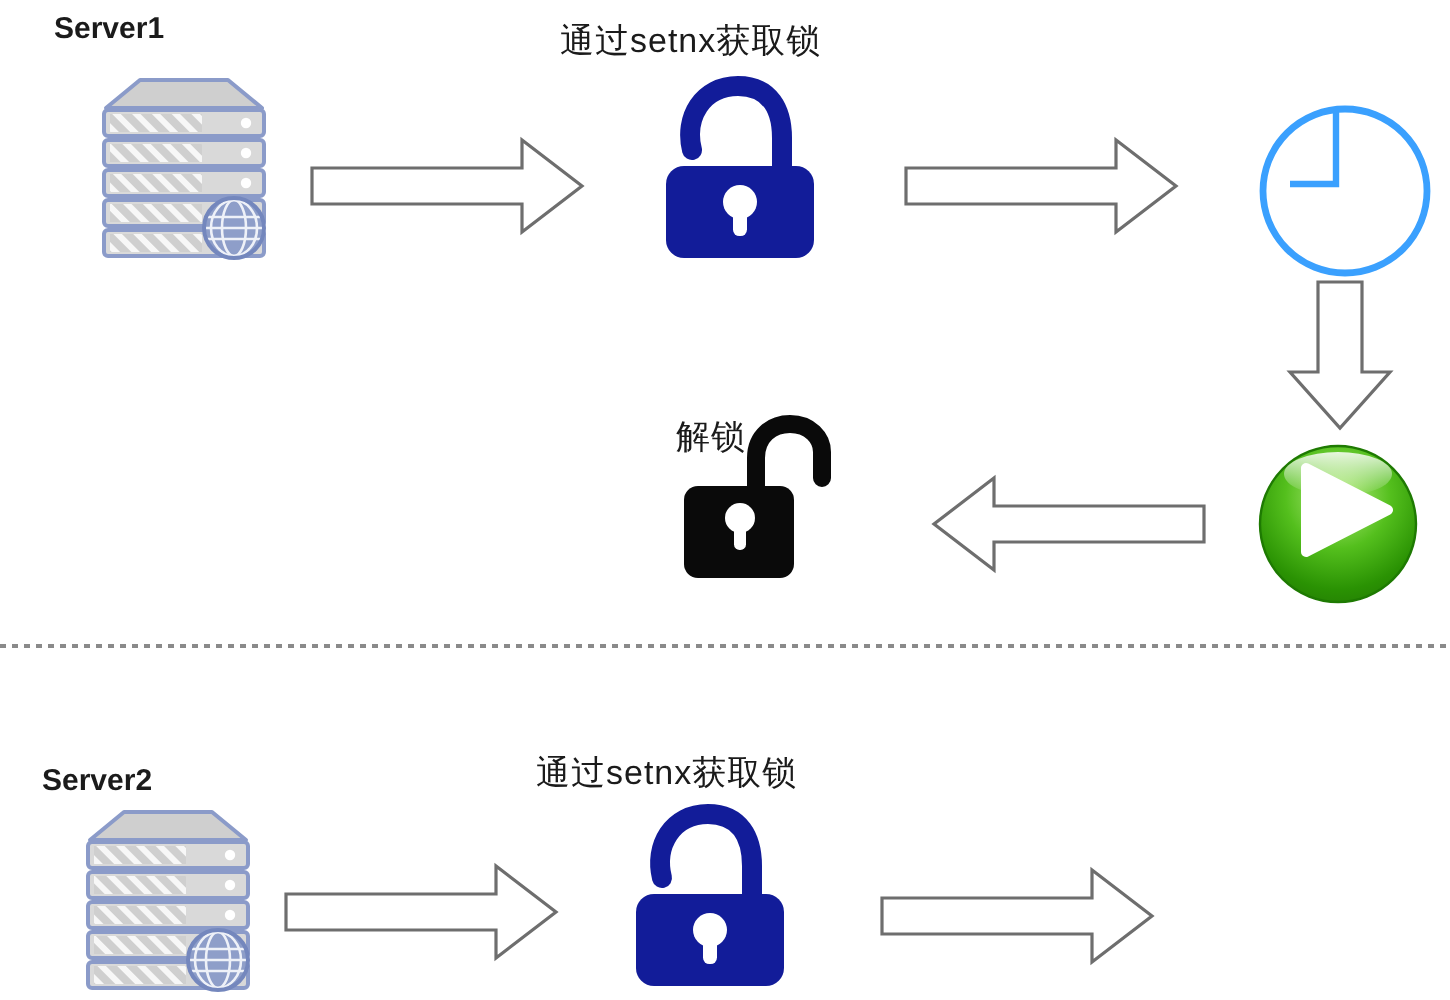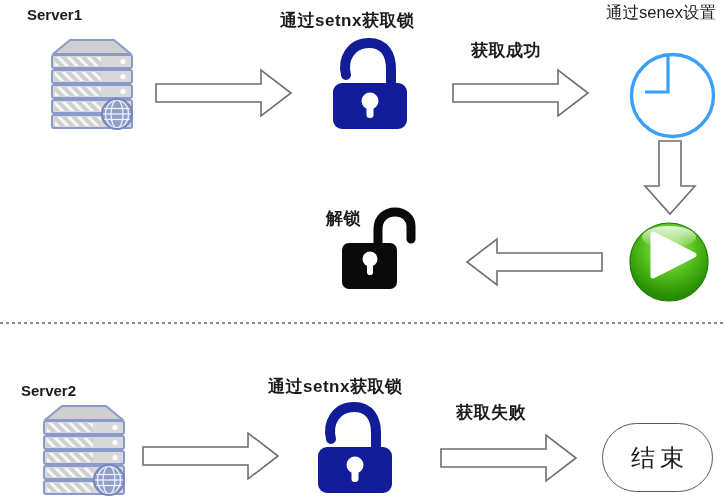--- a/index.html
+++ b/index.html
@@ -2,21 +2,21 @@
 <html style="--lock-blue: #121c99; --lock-black: #0a0a0a; --clock-blue: #3aa0fe; --arrow-stroke: #6e6e6e; --server-stroke: #8b9bc9; --server-fill: #d9d9d9; --server-top: #cfcfcf; --globe-fill: #8e9ec9; --play-light: #b9ef83; --play-mid: #54bf1d; --play-dark: #2a9203; --divider: #8a8a8a; --text: #1b1b1b;"><head>
 <meta charset="utf-8">
 <style>
   html,body{margin:0;padding:0;background:#fff;}
   .canvas{
     position:relative;width:725px;height:500px;background:#ffffff;
     font-family:"Liberation Sans", sans-serif;color:var(--text,#1b1b1b);
     overflow:hidden;
   }
   .abs{position:absolute;white-space:nowrap;}
-  .lbl{font-size:17px;font-weight:700;letter-spacing:.5px;}
+  .lbl{font-size:17px;font-weight:400;letter-spacing:.5px;}
   .lbl-sm{font-size:15px;font-weight:600;}
   .lbl-2line{font-size:16.5px;font-weight:500;line-height:21px;}
   .block-arrow path{fill:#ffffff;stroke:var(--arrow-stroke,#6e6e6e);stroke-width:1.6;}
   .divider{
     position:absolute;left:0;top:322px;width:725px;height:2px;
     background:repeating-linear-gradient(90deg,var(--divider,#8a8a8a) 0 3px,transparent 3px 6px);
   }
   .end-pill{
     position:absolute;left:602px;top:423px;width:111px;height:69px;
     border:1.5px solid #5a5a5a;border-radius:34.5px;box-sizing:border-box;
@@ -79,28 +79,26 @@
 
   <div class="abs lbl" style="left:280px;top:9px;">通过setnx获取锁</div>
 
   <svg class="abs" style="left:317px;top:35px;" width="110" height="95" viewBox="0 0 110 95">
     <path class="lock-shackle" style="stroke:var(--lock-blue,#121c99)" stroke-width="10" d="M29 40 C25 24 34 8 52 8 C68 8 74 20 74 34 L74 50"></path>
     <rect x="16" y="48" width="74" height="46" rx="9" style="fill:var(--lock-blue,#121c99)"></rect>
     <circle cx="53" cy="66" r="8.5" fill="#ffffff"></circle>
     <rect x="49.5" y="66" width="7" height="17" rx="3.2" fill="#ffffff"></rect>
   </svg>
 
-  <div class="abs lbl" style="left:471px;top:39px;">获取成功</div>
 
   <svg class="abs block-arrow" style="left:452px;top:68px;" width="138" height="50" viewBox="0 0 138 50">
     <path d="M1 16 H106 V2 L136 25 L106 48 V34 H1 Z"></path>
   </svg>
 
   <div class="abs lbl-2line" style="left:606px;top:2px;">
-    <div>通过senex设置</div>
   </div>
 
   <svg class="abs" style="left:629px;top:52px;" width="87" height="87" viewBox="0 0 87 87">
     <circle cx="43.5" cy="43.5" r="41" fill="#ffffff" stroke="var(--clock-blue,#3aa0fe)" stroke-width="3.4"></circle>
     <polyline points="39,4 39,40 16,40" fill="none" stroke="var(--clock-blue,#3aa0fe)" stroke-width="3.2"></polyline>
   </svg>
 
   <svg class="abs block-arrow" style="left:643px;top:140px;" width="54" height="76" viewBox="0 0 54 76">
     <path d="M16 1 H38 V46 H52 L27 74 L2 46 H16 Z"></path>
   </svg>
@@ -121,21 +119,21 @@
     <circle cx="41" cy="40" r="39" fill="url(#pg1)" stroke="#1e7a02" stroke-width="1.2"></circle>
     <ellipse cx="41" cy="15" rx="27" ry="11" fill="url(#gloss1)"></ellipse>
     <path d="M25 13 L25 55 L66 34 Z" fill="#ffffff" stroke="#ffffff" stroke-width="5" stroke-linejoin="round" transform="translate(0,-1)"></path>
   </svg>
 
 
   <svg class="abs block-arrow" style="left:465px;top:237px;transform:scaleX(-1);" width="138" height="50" viewBox="0 0 138 50">
     <path d="M1 16 H106 V2 L136 25 L106 48 V34 H1 Z"></path>
   </svg>
 
-  <div class="abs lbl" style="left:326px;top:207px;">解锁</div>
+  <div class="abs lbl" style="left:338px;top:207px;">解锁</div>
 
   <svg class="abs" style="left:336px;top:193px;" width="90" height="100" viewBox="0 0 90 100">
     <path class="lock-shackle" style="stroke:var(--lock-black,#0a0a0a)" stroke-width="9" d="M42 53 V36 C42 25 50 19 59 19 C69 19 75 26 75 33 L75 46"></path>
     <rect x="6" y="50" width="55" height="46" rx="7" style="fill:var(--lock-black,#0a0a0a)"></rect>
     <circle cx="34" cy="66" r="7.5" fill="#ffffff"></circle>
     <rect x="31" y="66" width="6" height="16" rx="2.8" fill="#ffffff"></rect>
   </svg>
 
   <div class="divider"></div>
 
@@ -187,23 +185,19 @@
 
   <div class="abs lbl" style="left:268px;top:375px;">通过setnx获取锁</div>
 
   <svg class="abs" style="left:302px;top:399px;" width="110" height="95" viewBox="0 0 110 95">
     <path class="lock-shackle" style="stroke:var(--lock-blue,#121c99)" stroke-width="10" d="M29 40 C25 24 34 8 52 8 C68 8 74 20 74 34 L74 50"></path>
     <rect x="16" y="48" width="74" height="46" rx="9" style="fill:var(--lock-blue,#121c99)"></rect>
     <circle cx="53" cy="66" r="8.5" fill="#ffffff"></circle>
     <rect x="49.5" y="66" width="7" height="17" rx="3.2" fill="#ffffff"></rect>
   </svg>
 
-  <div class="abs lbl" style="left:456px;top:401px;">获取失败</div>
 
   <svg class="abs block-arrow" style="left:440px;top:433px;" width="138" height="50" viewBox="0 0 138 50">
     <path d="M1 16 H106 V2 L136 25 L106 48 V34 H1 Z"></path>
   </svg>
 
-  <div class="end-pill">
-    <span>结束</span>
-  </div>
 
 </div>
 
 </body></html>

